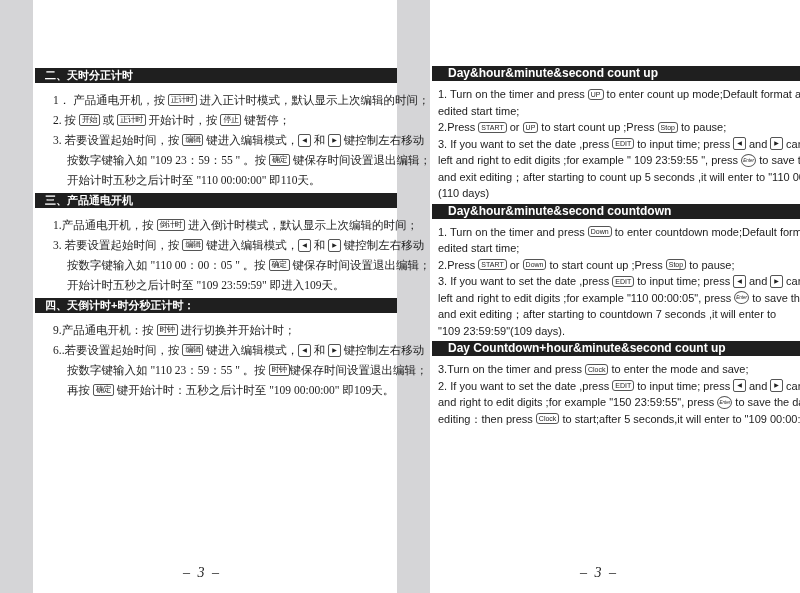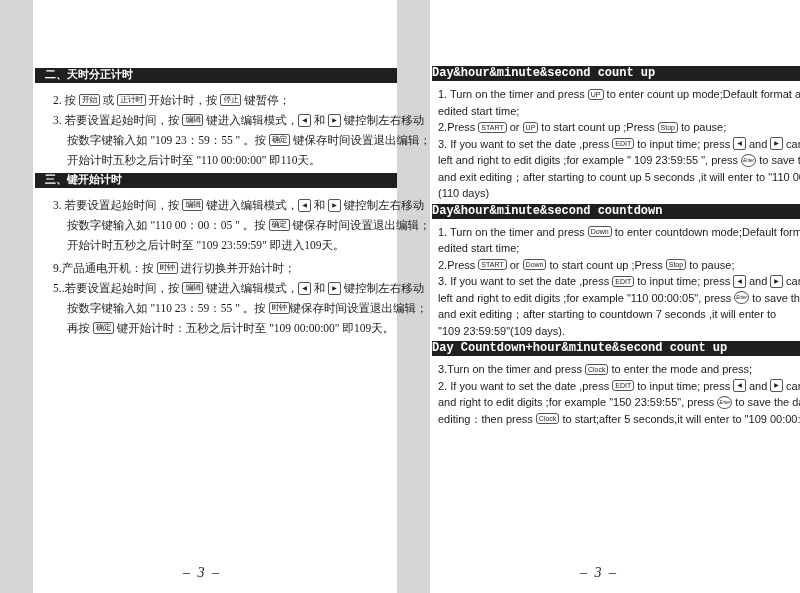--- a/index.html
+++ b/index.html
@@ -9,25 +9,25 @@
     background:var(--backdrop,#d5d5d7); overflow:hidden;
     font-family:"Liberation Sans",sans-serif; color:#1c1c1c;
   }
   .page{ position:absolute; top:0; height:593px; background:var(--page,#ffffff); }
   .page-left{ left:33px; width:364px; font-family:"Liberation Serif",serif; }
   .page-right{ left:430px; width:370px; overflow:hidden; }
   .page-left .sections{ padding-top:68px; }
   .page-right .sections{ padding-top:66px; }
   .section-header{
     background:var(--bar,#1f1f1f); color:var(--bartext,#ffffff);
-    font-family:Liberation Mono, monospace; font-weight:bold;
+    font-family:Liberation Sans, sans-serif; font-weight:bold;
     white-space:nowrap; overflow:hidden;
   }
   .page-left  .section-header{ height:15px; line-height:15px; font-size:11px; padding-left:10px; margin:0 0 7px 2px; }
-  .page-right .section-header{ height:15px; line-height:15px; font-size:12px; margin:0 0 5px 2px; }
+  .page-right .section-header{ height:15px; line-height:15px; font-size:12px; padding-left:16px; margin:0 0 5px 2px; }
   .line{ margin:0; white-space:nowrap; }
   .page-left  .line{ font-size:11.5px; line-height:20px; height:20px; }
   .page-right .line{ font-size:11px; line-height:16.5px; height:16.5px; }
   .page-left  .indent-0{ padding-left:20px; }
   .page-left  .indent-1{ padding-left:34px; }
   .page-right .indent-0{ padding-left:8px; }
   .page-right .indent-1{ padding-left:8px; }
   .page-left  .section{ margin-bottom:3px; }
   .page-right .section{ margin-bottom:2px; }
   .key{
@@ -50,34 +50,37 @@
   }
 </style>
 </head>
 <body>
 
 <div class="stage">
   <div class="page page-left">
     <div class="sections" id="left-sections">
         <section class="section">
           <div class="section-header">二、天时分正计时</div>
+          <p class="line indent-0"><span>1． 产品通电开机，按 </span><kbd class="key k-cn">正计时</kbd><span> 进入正计时模式，默认显示上次编辑的时间；</span></p>
           <p class="line indent-0"><span>2. 按 </span><kbd class="key k-cn">开始</kbd><span> 或 </span><kbd class="key k-cn">正计时</kbd><span> 开始计时，按 </span><kbd class="key k-cn">停止</kbd><span> 键暂停；</span></p>
           <p class="line indent-0"><span>3. 若要设置起始时间，按 </span><kbd class="key k-cn">编辑</kbd><span> 键进入编辑模式，</span><kbd class="key k-arrow">◀</kbd><span> 和 </span><kbd class="key k-arrow">▶</kbd><span> 键控制左右移动</span></p>
           <p class="line indent-1"><span>按数字键输入如 "109 23：59：55 " 。按 </span><kbd class="key k-cn">确定</kbd><span> 键保存时间设置退出编辑；</span></p>
           <p class="line indent-1"><span>开始计时五秒之后计时至 "110 00:00:00" 即110天。</span></p>
         </section>
         <section class="section">
-          <div class="section-header">三、键开始计时</div>
+          <div class="section-header">三、产品通电开机</div>
+          <p class="line indent-0"><span>1.产品通电开机，按 </span><kbd class="key k-cn">倒计时</kbd><span> 进入倒计时模式，默认显示上次编辑的时间；</span></p>
           <p class="line indent-0"><span>3. 若要设置起始时间，按 </span><kbd class="key k-cn">编辑</kbd><span> 键进入编辑模式，</span><kbd class="key k-arrow">◀</kbd><span> 和 </span><kbd class="key k-arrow">▶</kbd><span> 键控制左右移动</span></p>
           <p class="line indent-1"><span>按数字键输入如 "110 00：00：05 " 。按 </span><kbd class="key k-cn">确定</kbd><span> 键保存时间设置退出编辑；</span></p>
           <p class="line indent-1"><span>开始计时五秒之后计时至 "109 23:59:59" 即进入109天。</span></p>
         </section>
         <section class="section">
+          <div class="section-header">四、天倒计时+时分秒正计时：</div>
           <p class="line indent-0"><span>9.产品通电开机：按 </span><kbd class="key k-cn">时钟</kbd><span> 进行切换并开始计时；</span></p>
-          <p class="line indent-0"><span>5..若要设置起始时间，按 </span><kbd class="key k-cn">编辑</kbd><span> 键进入编辑模式，</span><kbd class="key k-arrow">◀</kbd><span> 和 </span><kbd class="key k-arrow">▶</kbd><span> 键控制左右移动</span></p>
+          <p class="line indent-0"><span>6..若要设置起始时间，按 </span><kbd class="key k-cn">编辑</kbd><span> 键进入编辑模式，</span><kbd class="key k-arrow">◀</kbd><span> 和 </span><kbd class="key k-arrow">▶</kbd><span> 键控制左右移动</span></p>
           <p class="line indent-1"><span>按数字键输入如 "110 23：59：55 " 。按 </span><kbd class="key k-cn">时钟</kbd><span>键保存时间设置退出编辑；</span></p>
           <p class="line indent-1"><span>再按 </span><kbd class="key k-cn">确定</kbd><span> 键开始计时：五秒之后计时至 "109 00:00:00" 即109天。</span></p>
         </section>
       </div>
     <div class="page-number">– 3 –</div>
   </div>
   <div class="page page-right">
     <div class="sections" id="right-sections">
         <section class="section">
           <div class="section-header">Day&amp;hour&amp;minute&amp;second count up</div>
@@ -94,21 +97,21 @@
           <p class="line indent-0"><span>1. Turn on the timer and press </span><kbd class="key k-en">Down</kbd><span> to enter countdown mode;Default format as last</span></p>
           <p class="line indent-1"><span>edited start time;</span></p>
           <p class="line indent-0"><span>2.Press </span><kbd class="key k-en">START</kbd><span> or </span><kbd class="key k-en">Down</kbd><span> to start count up ;Press </span><kbd class="key k-en">Stop</kbd><span> to pause;</span></p>
           <p class="line indent-0"><span>3. If you want to set the date ,press </span><kbd class="key k-en">EDIT</kbd><span> to input time; press </span><kbd class="key k-arrow">◀</kbd><span> and </span><kbd class="key k-arrow">▶</kbd><span> can move</span></p>
           <p class="line indent-1"><span>left and right to edit digits ;for example "110 00:00:05", press </span><kbd class="key k-circle">Enter</kbd><span> to save the data</span></p>
           <p class="line indent-1"><span>and exit editing；after starting to countdown 7 seconds ,it will enter to</span></p>
           <p class="line indent-0"><span>"109 23:59:59"(109 days).</span></p>
         </section>
         <section class="section">
           <div class="section-header">Day Countdown+hour&amp;minute&amp;second count up</div>
-          <p class="line indent-0"><span>3.Turn on the timer and press </span><kbd class="key k-en">Clock</kbd><span> to enter the mode and press;</span></p>
+          <p class="line indent-0"><span>3.Turn on the timer and press </span><kbd class="key k-en">Clock</kbd><span> to enter the mode and save;</span></p>
           <p class="line indent-0"><span>2. If you want to set the date ,press </span><kbd class="key k-en">EDIT</kbd><span> to input time; press </span><kbd class="key k-arrow">◀</kbd><span> and </span><kbd class="key k-arrow">▶</kbd><span> can move left</span></p>
           <p class="line indent-1"><span>and right to edit digits ;for example "150 23:59:55", press </span><kbd class="key k-circle">Enter</kbd><span> to save the data and exit</span></p>
           <p class="line indent-1"><span>editing：then press </span><kbd class="key k-en">Clock</kbd><span> to start;after 5 seconds,it will enter to "109 00:00:00"(109 days).</span></p>
         </section>
       </div>
     <div class="page-number">– 3 –</div>
   </div>
 </div>
 
 </body></html>

